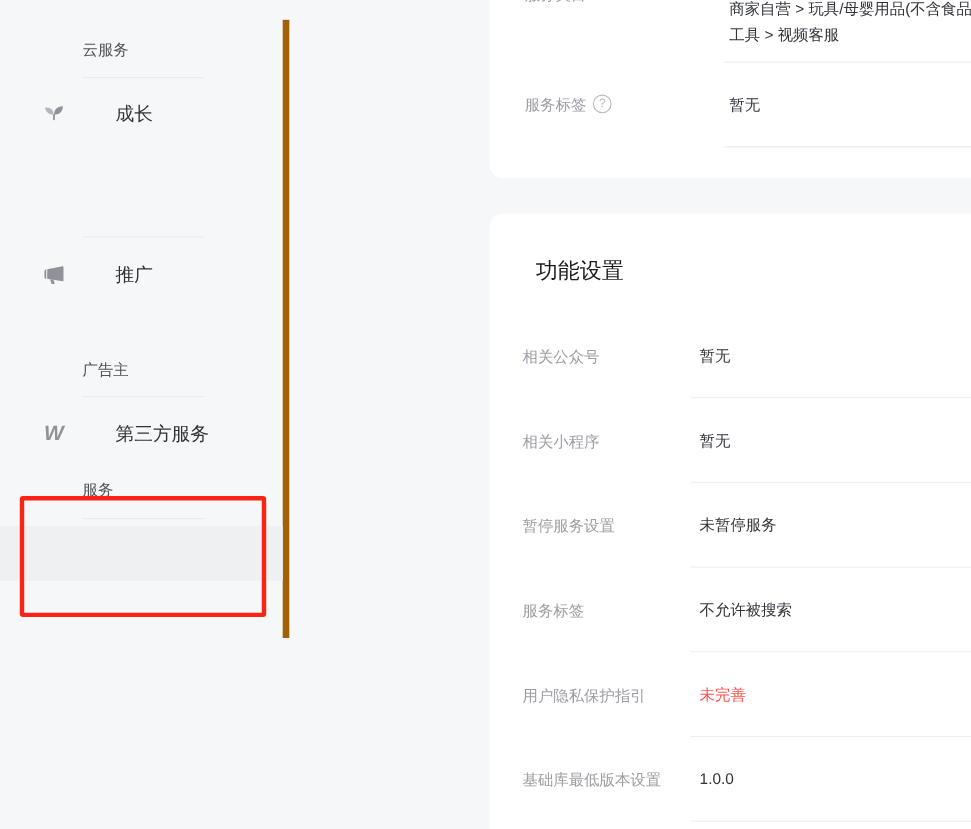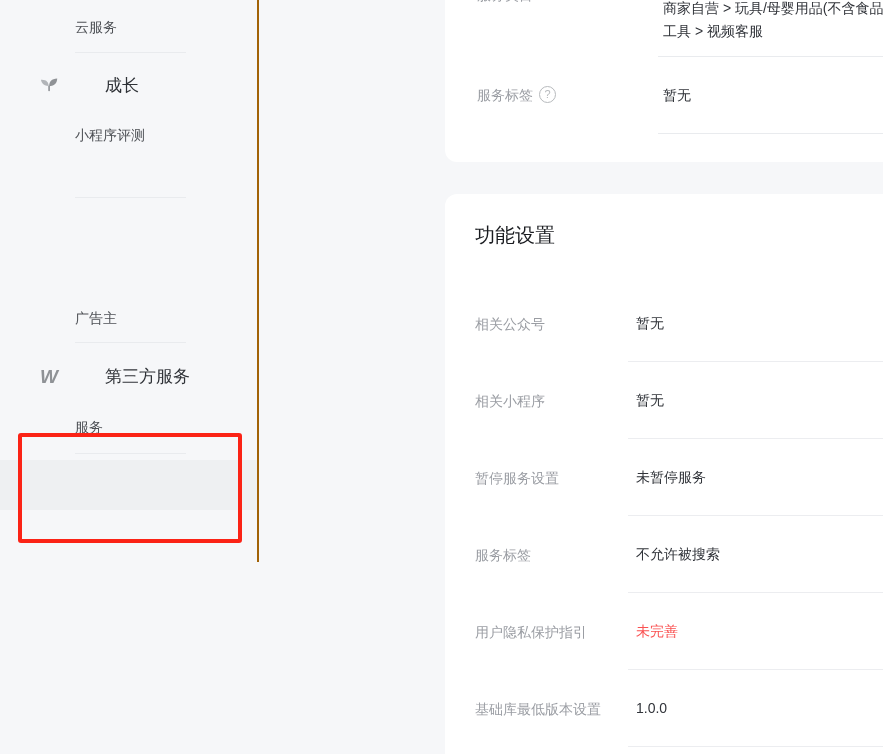--- a/index.html
+++ b/index.html
@@ -1,20 +1,20 @@
 <!DOCTYPE html>
 <html><head>
 <meta charset="utf-8">
 <style>
   html,body{margin:0;padding:0;}
   body{font-family:"Liberation Sans","DejaVu Sans",sans-serif;}
   #screen{position:relative;width:883px;height:754px;background:#f6f7f9;overflow:hidden;}
 
   
-  #sidebar{position:absolute;left:0;top:0;width:257px;height:562px;border-right:2px solid #a16207;}
+  #sidebar{position:absolute;left:0;top:18px;width:257px;height:562px;border-right:6px solid #a16207;}
   .side-item{position:absolute;left:0;width:257px;display:flex;align-items:center;cursor:pointer;}
   .side-sub{font-size:14px;color:#4e5156;line-height:20px;padding-left:75px;height:20px;}
   .side-section{font-size:17px;color:#2f3237;line-height:24px;height:24px;}
   .side-section .side-label{position:absolute;left:75px;margin-left:30px;}
   .side-icon{position:absolute;left:38px;width:22px;height:22px;display:flex;align-items:center;justify-content:center;}
   .side-divider{position:absolute;left:75px;width:111px;height:1px;background:#e9ebee;}
   #selected-band{position:absolute;left:0;top:460px;width:257px;height:50px;background:#eef0f2;}
   .selected-text{color:#07c160 !important;}
   .tp-glyph{font-size:19px;font-weight:700;font-style:italic;color:#8f9296;line-height:22px;}
 
@@ -68,25 +68,34 @@
       <span class="side-icon" style="top:0px">
         <svg width="22" height="22" viewBox="0 0 24 24">
           <path d="M11.6 13.2 C 5 13.2 3.6 8.2 3.2 6.4 C 9.4 6.0 11.6 9.4 11.6 13.2 Z" fill="#b2b5b9"></path>
           <path d="M12.2 13.4 C 12.2 8.4 14.6 5.2 21 5.0 C 20.6 11.4 16.4 13.4 12.2 13.4 Z" fill="#8f9296"></path>
           <rect x="11.2" y="12.6" width="1.8" height="6.2" rx="0.9" fill="#8f9296"></rect>
         </svg>
       </span>
       <span class="side-label">成长</span>
     </div>
 
-    <div class="side-item side-sub" style="top:125px">小程序评测</div>
 
 
     <div class="side-divider" style="top:197px"></div>
 
+    <div class="side-item side-section" style="top:220px">
+      <span class="side-icon" style="top:1px">
+        <svg width="22" height="22" viewBox="0 0 24 24">
+          <path d="M4.4 6.2 C 3.2 6.4 2.6 7.6 2.6 9.0 v4.4 c0 1.4 .7 2.5 1.8 2.7 Z" fill="#8f9296"></path>
+          <path d="M5.4 6.4 L20.6 3.4 c.5 -.1 .9 .3 .9 .8 v13.2 c0 .5 -.45 .9 -.95 .78 L5.4 15.6 Z" fill="#8f9296"></path>
+          <path d="M8.2 16.2 l1.3 4.2 c .1 .4 .5 .6 .9 .6 h1.5 c .5 0 .9 -.5 .75 -1.0 l-1.2 -3.6 Z" fill="#8f9296"></path>
+        </svg>
+      </span>
+      <span class="side-label">推广</span>
+    </div>
 
 
     <div class="side-item side-sub" style="top:308px">广告主</div>
 
     <div class="side-divider" style="top:342px"></div>
 
     <div class="side-item side-section" style="top:365px">
       <span class="side-icon" style="top:1px">
         <span class="tp-glyph">W</span>
       </span>
@@ -115,21 +124,21 @@
       <div class="lbl">
         <span>服务标签</span>
         <span class="help-circle">?</span>
       </div>
       <div class="val">暂无</div>
     </div>
     <div class="sv-div2"></div>
   </section>
 
   <section class="card" id="card-function">
-    <h2 class="card-title" style="margin:0;font-weight:400;">功能设置</h2>
+    <h2 class="card-title" style="margin:12px;font-weight:400;">功能设置</h2>
 
     <div class="frow" style="top:91px">
       <div class="lbl">相关公众号</div>
       <div class="fval-wrap">
           <span class="val">暂无</span>
         </div>
     </div>
 
     <div class="frow" style="top:168px">
       <div class="lbl">相关小程序</div>

